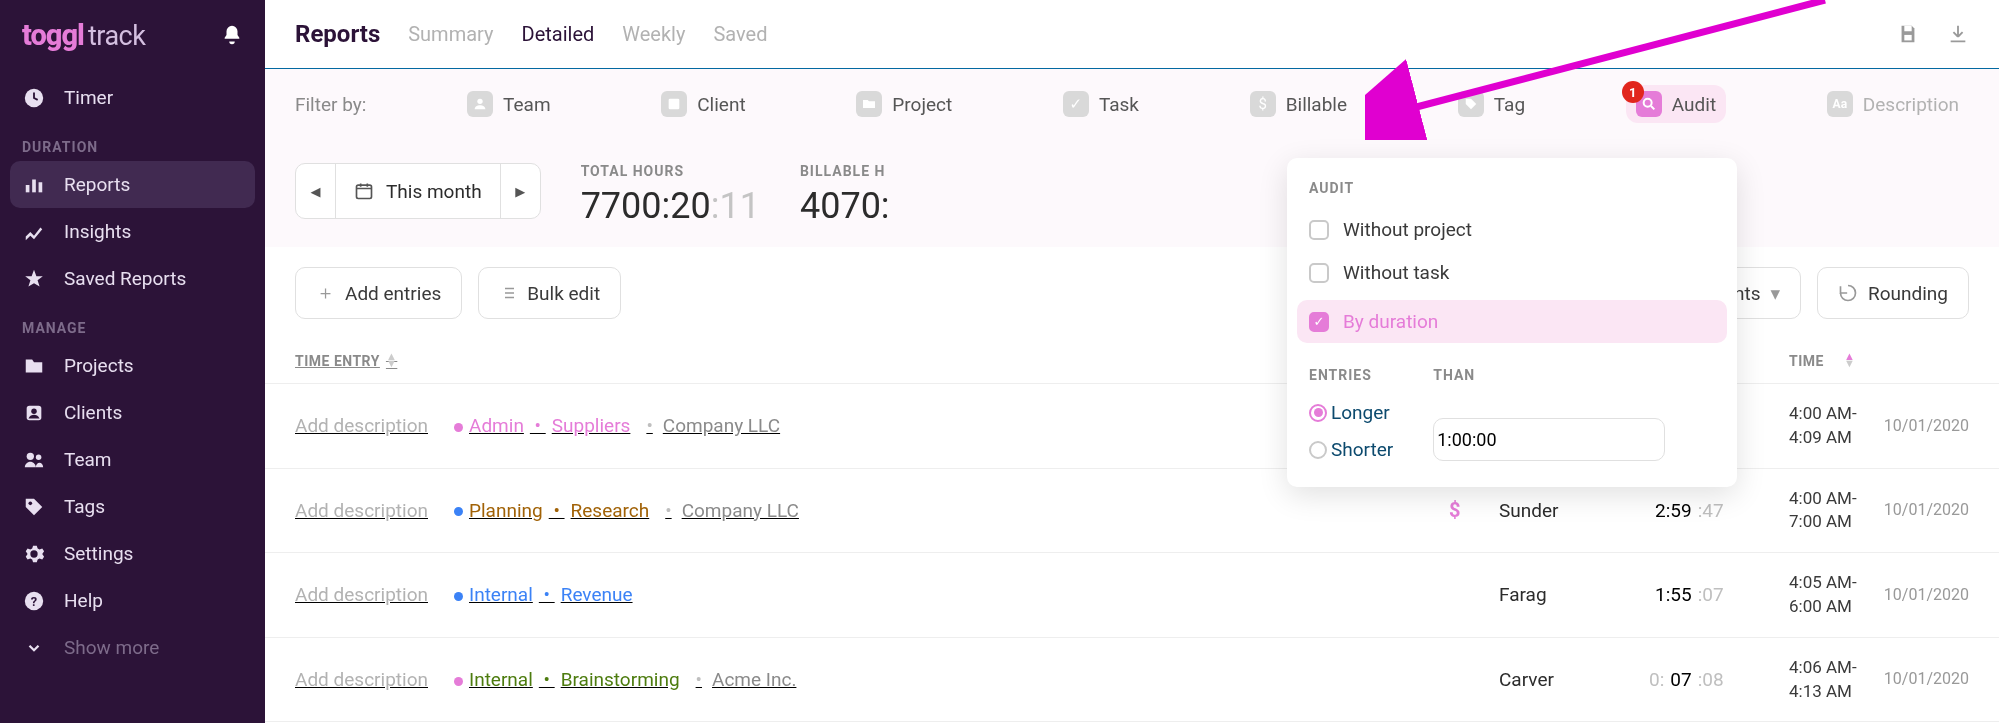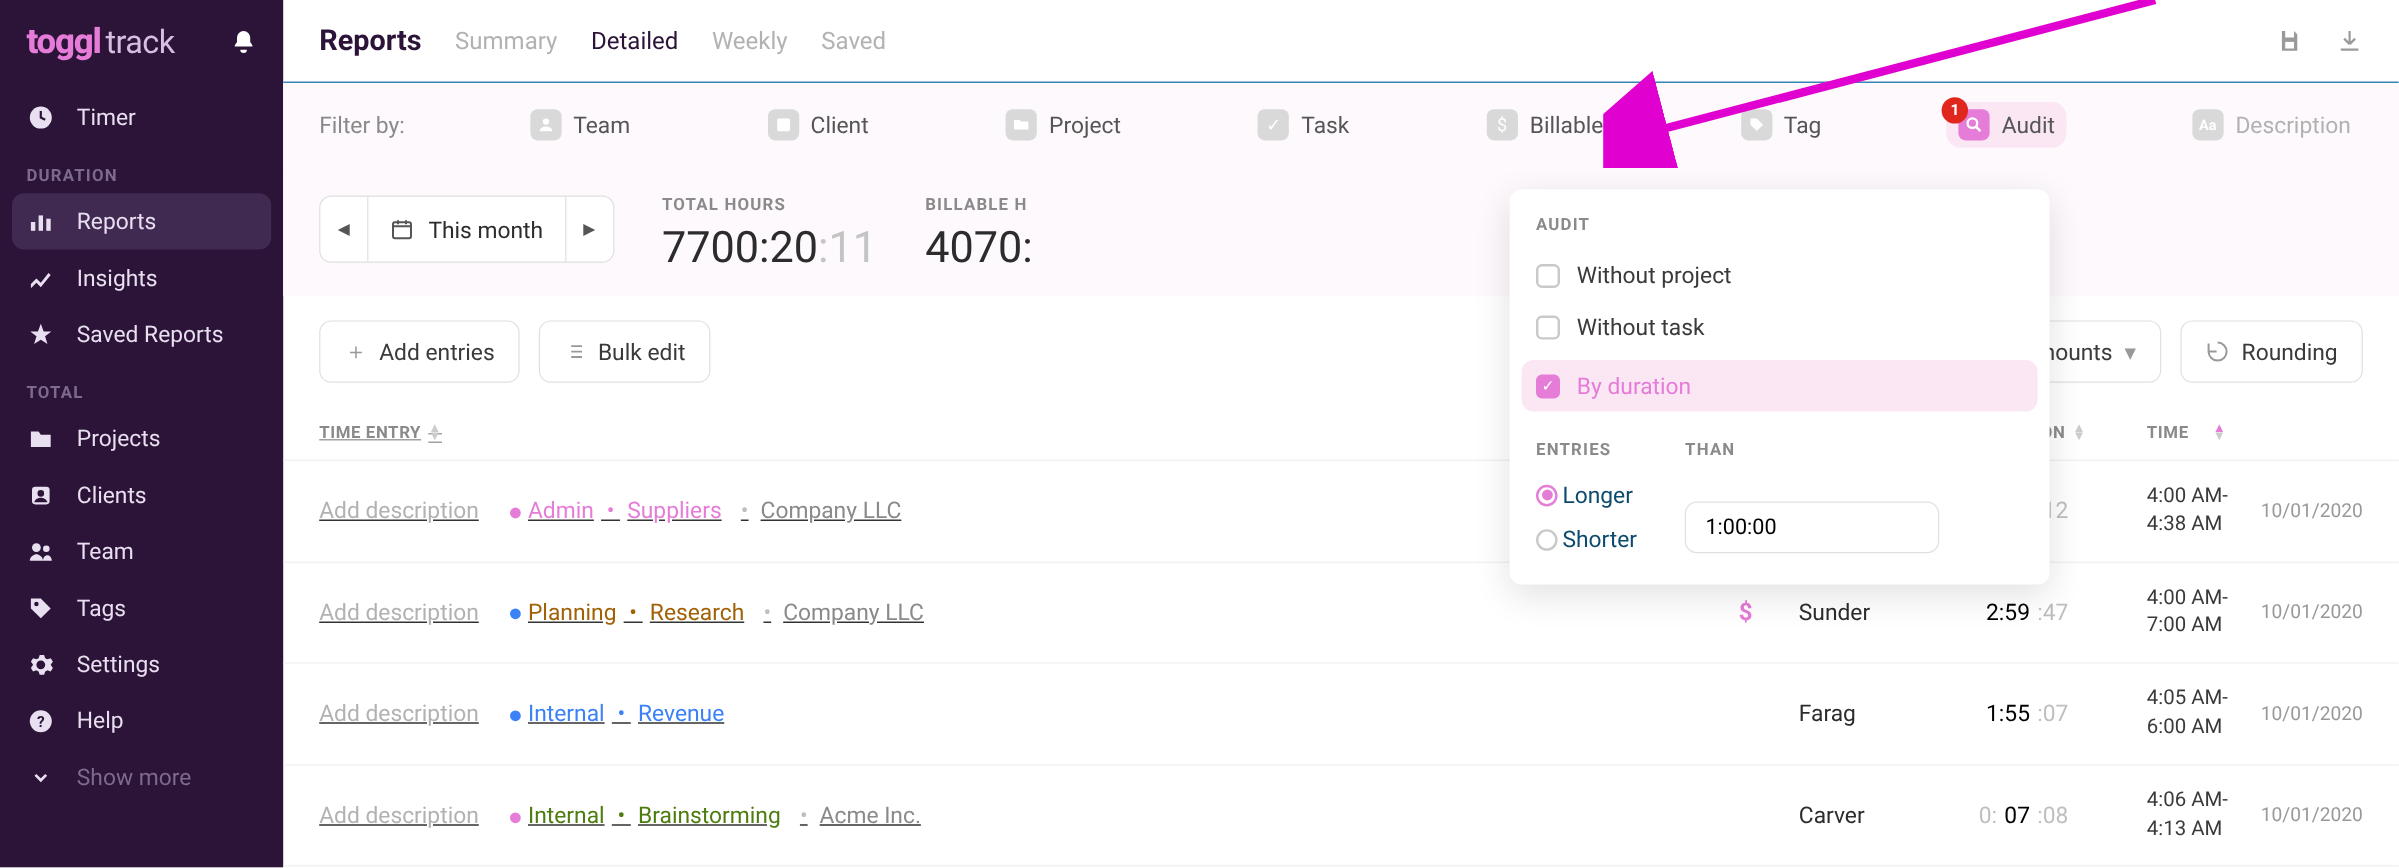--- a/index.html
+++ b/index.html
@@ -1,19 +1,19 @@
 <!DOCTYPE html>
 <html><head>
   <meta charset="utf-8">
   <style>
     * { margin: 0; padding: 0; box-sizing: border-box; font-family: -apple-system, BlinkMacSystemFont, "Segoe UI", Roboto, sans-serif; }
     body { display: flex; width: 1999px; height: 723px; overflow: hidden; background: #fff; }
     
     
-    .sidebar { width: 236px; background: #2c1338; color: #fff; flex-shrink: 0; display: flex; flex-direction: column; }
+    .sidebar { width: 265px; background: #2c1338; color: #fff; flex-shrink: 0; display: flex; flex-direction: column; }
     .sb-header { display: flex; align-items: center; padding: 18px 22px 22px; justify-content: space-between; }
     .logo { display: flex; align-items: baseline; gap: 4px; }
     .logo-toggl { color: #e57cd8; font-weight: 800; font-size: 29px; letter-spacing: -1px; }
     .logo-track { color: #d4bfe0; font-weight: 400; font-size: 27px; letter-spacing: -0.5px; }
     .bell { color: #fff; }
     .sb-item { display: flex; align-items: center; gap: 18px; padding: 12px 22px; color: #e8dff0; font-size: 19px; cursor: pointer; }
     .sb-item.active { background: #412a51; border-radius: 10px; margin: 0 10px; padding: 12px 12px; }
     .sb-item .icon { width: 24px; display: flex; justify-content: center; color: #e8dff0; }
     .sb-section { padding: 18px 22px 6px; color: #7d6b8a; font-size: 14px; font-weight: 700; letter-spacing: 1px; }
     
@@ -88,21 +88,21 @@
     .pop-check { display: flex; align-items: center; gap: 14px; padding: 10px 22px; font-size: 19px; color: #3a3a3a; cursor: pointer; }
     .pop-check.selected { background: #fbe6f4; border-radius: 10px; margin: 6px 10px; padding: 10px 12px; color: #e57cd8; }
     .cbox { width: 20px; height: 20px; border: 2px solid #c9c9c9; border-radius: 5px; display: flex; align-items: center; justify-content: center; }
     .cbox.checked { background: #e57cd8; border-color: #e57cd8; color: #fff; font-size: 13px; }
     .pop-cols { display: flex; padding: 18px 22px 0; gap: 40px; }
     .pop-col { display: flex; flex-direction: column; gap: 14px; justify-content: space-between; }
     .radio-row { display: flex; align-items: center; gap: 4px; font-size: 19px; color: #0c4a6e; cursor: pointer; }
     .radio { width: 18px; height: 18px; border: 2px solid #c9c9c9; border-radius: 50%; display: inline-flex; align-items: center; justify-content: center; }
     .radio.checked { border-color: #e57cd8; }
     .radio.checked::after { content: ""; width: 9px; height: 9px; background: #e57cd8; border-radius: 50%; }
-    .than-input { border: 1px solid #e0e0e0; border-radius: 10px; padding: 10px 16px; font-size: 18px; width: 212px; }
+    .than-input { border: 1px solid #e0e0e0; border-radius: 10px; padding: 10px 3px; font-size: 18px; width: 232px; }
     
     
     .arrow-ann { position: absolute; top: -20px; left: 1100px; pointer-events: none; z-index: 60; }
     
     svg { display: block; }
   </style>
 </head>
 <body>
 
 <aside class="sidebar">
@@ -150,21 +150,21 @@
   </div>
   <div class="sb-item">
     <span class="icon">
         <svg width="22" height="22" viewBox="0 0 24 24" fill="currentColor">
           <path d="M12 2l2.6 7h7l-5.7 4.3 2.2 7L12 16.5 5.9 20.3l2.2-7L2.4 9h7z"></path>
         </svg>
       </span>
     <span>Saved Reports</span>
   </div>
 
-  <div class="sb-section">TOTAL</div>
+  <div class="sb-section">MANAGE</div>
 
   <div class="sb-item">
     <span class="icon">
         <svg width="22" height="22" viewBox="0 0 24 24" fill="currentColor">
           <path d="M3 5h7l2 3h9v11H3z"></path>
         </svg>
       </span>
     <span>Projects</span>
   </div>
   <div class="sb-item">
@@ -413,21 +413,21 @@
           </div>
           <div class="col-spacer"></div>
           <div class="col-bill"></div>
           <div class="col-user user-name">Lucie</div>
           <div class="col-dur dur-val">
             <span class="d-dim">0:</span>
             <span>38</span>
             <span class="d-dim">:12</span>
           </div>
           <div class="col-time time-block">
-            <div>4:00 AM-4:38 AM</div>
+            <div>4:00 AM-4:09 AM</div>
             <div class="time-sub">10/01/2020</div>
           </div>
         </div>
         <div class="trow">
           <div class="col-desc" style="display: flex; align-items: center;">
             <span class="desc-placeholder">Add description</span>
             <span class="proj-text" style="color: #a16207;"><span class="proj-dot" style="background: rgb(59, 130, 246);"></span>Planning<span class="proj-bullet"> • </span>Research</span>
             <span class="company">Company LLC</span>
           </div>
           <div class="col-spacer"></div>

